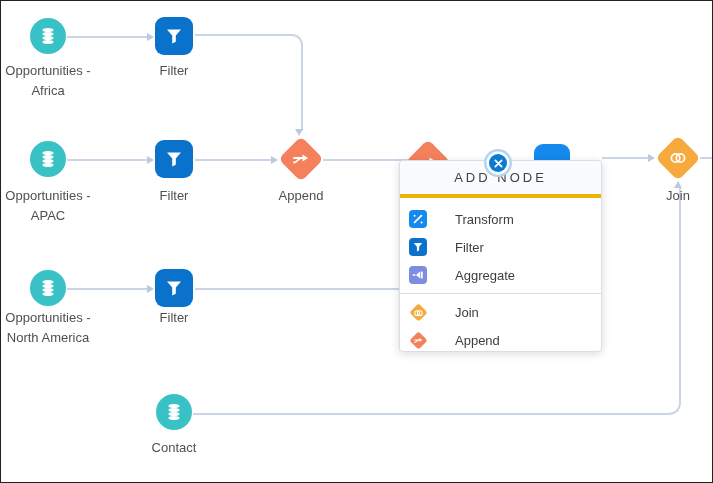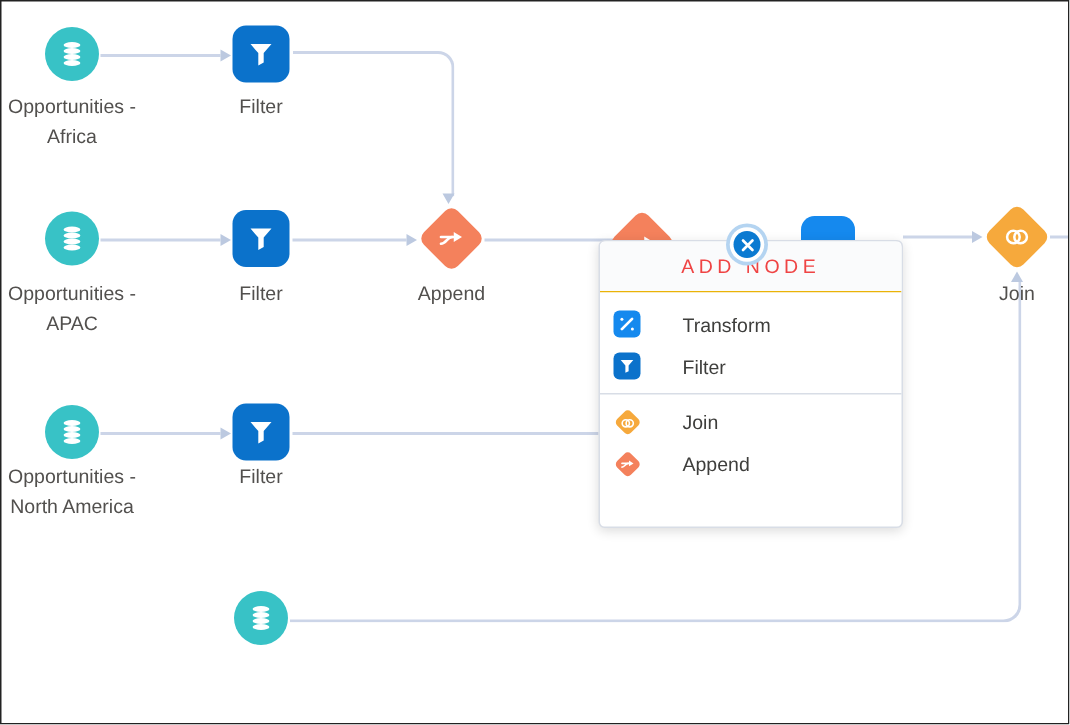--- a/index.html
+++ b/index.html
@@ -25,22 +25,22 @@
   .diamond{width:32px;height:32px;border-radius:6px;transform:rotate(45deg);}
   .diamond > *{transform:rotate(-45deg);}
   .orange{background:#f4815c;}
   .yellow{background:#f6a93c;}
   .nlabel{position:absolute;text-align:center;font-size:13px;line-height:20px;color:#52504e;z-index:3;}
   
   .popup{position:absolute;left:398px;top:159px;width:203px;height:192px;background:#fff;
          border:1px solid #d8dde6;border-radius:4px;box-shadow:0 2px 8px rgba(0,0,0,.14);
          z-index:10;box-sizing:border-box;}
   .popup-header{height:33px;display:flex;align-items:center;justify-content:center;
-                border-bottom:1px solid #eab308;background:#fafbfc;border-radius:4px 4px 0 0;
-                font-size:13px;letter-spacing:3px;color:#ef4444;font-weight:500;}
+                border-bottom:4px solid #eab308;background:#fafbfc;border-radius:4px 4px 0 0;
+                font-size:13px;letter-spacing:3px;color:#404040;font-weight:500;}
   .popup-list{padding-top:7px;}
   .pitem{height:28px;display:flex;align-items:center;gap:12px;padding-left:9px;cursor:pointer;}
   .pitem .lbl{font-size:13px;color:#3e3e3c;margin-left:16px;}
   .micon{width:18px;height:18px;border-radius:4px;display:flex;align-items:center;justify-content:center;flex:0 0 18px;}
   .micon.dia-wrap{background:transparent;}
   .mdia{width:13px;height:13px;border-radius:3px;transform:rotate(45deg);
         display:flex;align-items:center;justify-content:center;}
   .mdia > *{transform:rotate(-45deg);}
   .pdivider{border-top:1px solid #d8dde6;margin:4px 0;}
   
@@ -182,20 +182,21 @@
 
   <div class="node circle" style="left:155px;top:393px">
     <svg width="20" height="20" viewBox="0 0 20 20">
       <ellipse cx="10" cy="4" rx="5.6" ry="2" fill="#fff"></ellipse>
         <ellipse cx="10" cy="8" rx="5.6" ry="2" fill="#fff"></ellipse>
       <ellipse cx="10" cy="12" rx="5.6" ry="2" fill="#fff"></ellipse>
         <ellipse cx="10" cy="16" rx="5.6" ry="2" fill="#fff"></ellipse>
     </svg>
   </div>
   <div class="nlabel" style="left:98px;top:437px;width:150px">
+    <div>Contact</div>
   </div>
 
   <div class="popup">
     <div class="popup-header">ADD NODE</div>
     <div class="popup-list">
 
       <div class="pitem">
         <span class="micon" style="background:#1589ee">
           <svg width="12" height="12" viewBox="0 0 12 12">
             <path d="M2.6 9.4 L9.4 2.6" stroke="#fff" stroke-width="1.8" stroke-linecap="round"></path>
@@ -208,20 +209,30 @@
 
       <div class="pitem">
         <span class="micon" style="background:#0b72cb">
           <svg width="12" height="12" viewBox="0 0 20 20">
             <path d="M3 3.4 h14 l-5.2 6 v6.3 l-3.6 1.9 v-8.2 z" fill="#fff"></path>
           </svg>
         </span>
         <span class="lbl">Filter</span>
       </div>
 
+      <div class="pitem">
+        <span class="micon" style="background:#7d8ee2">
+          <svg width="12" height="12" viewBox="0 0 12 12">
+            <rect x="0.8" y="5.2" width="2.6" height="1.6" fill="#fff"></rect>
+            <path d="M8.2 2.6 v6.8 L3.9 6 z" fill="#fff"></path>
+            <rect x="8.9" y="2.6" width="1.8" height="6.8" fill="#fff"></rect>
+          </svg>
+        </span>
+        <span class="lbl">Aggregate</span>
+      </div>
 
       <div class="pdivider"></div>
 
       <div class="pitem">
         <span class="micon dia-wrap">
           <span class="mdia" style="background:#f6a93c">
             <svg width="12" height="12" viewBox="0 0 22 22">
               <circle cx="8.6" cy="11" r="4.4" stroke="#fff" stroke-width="2" fill="none"></circle>
               <circle cx="13.4" cy="11" r="4.4" stroke="#fff" stroke-width="2" fill="none"></circle>
             </svg>

